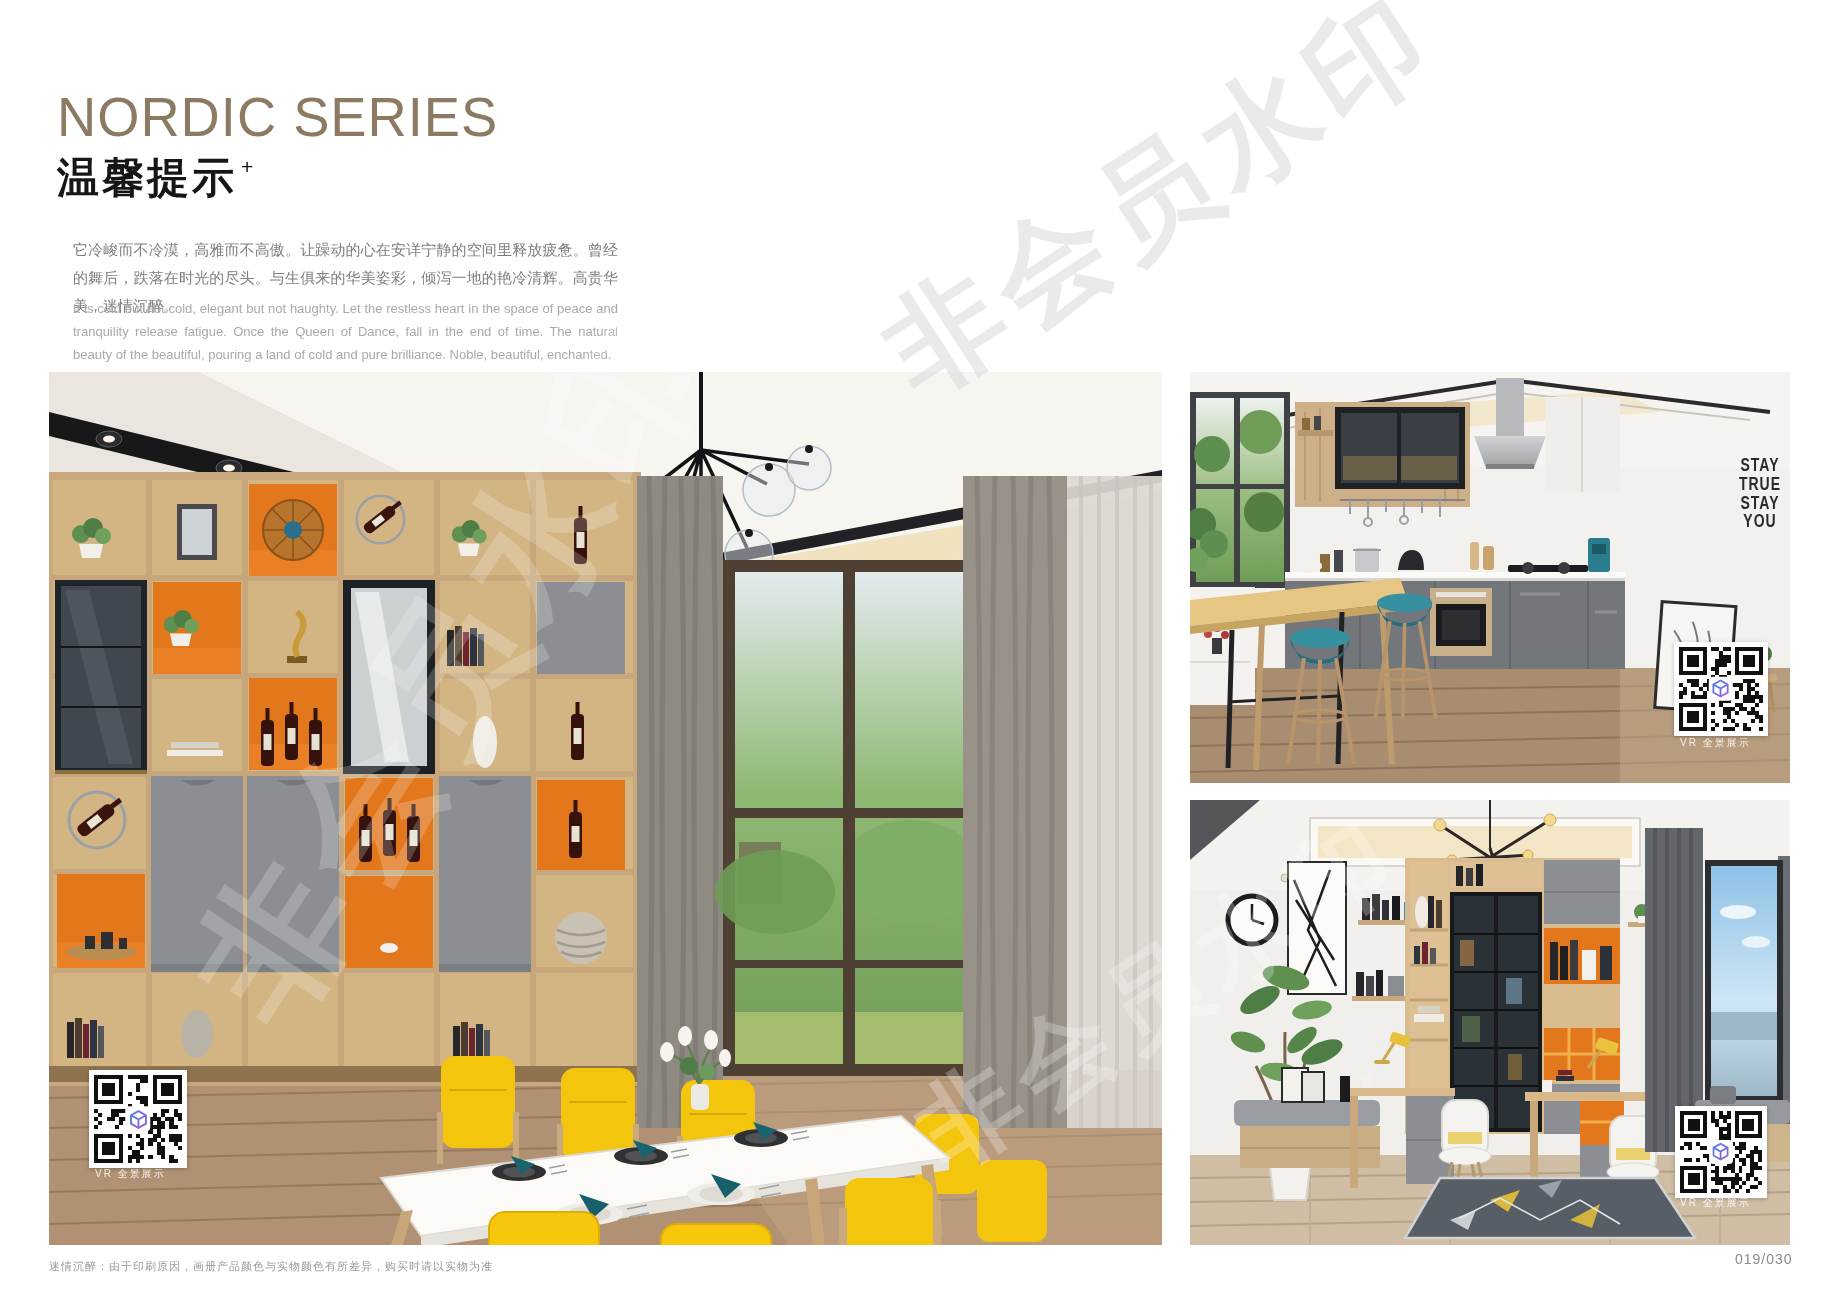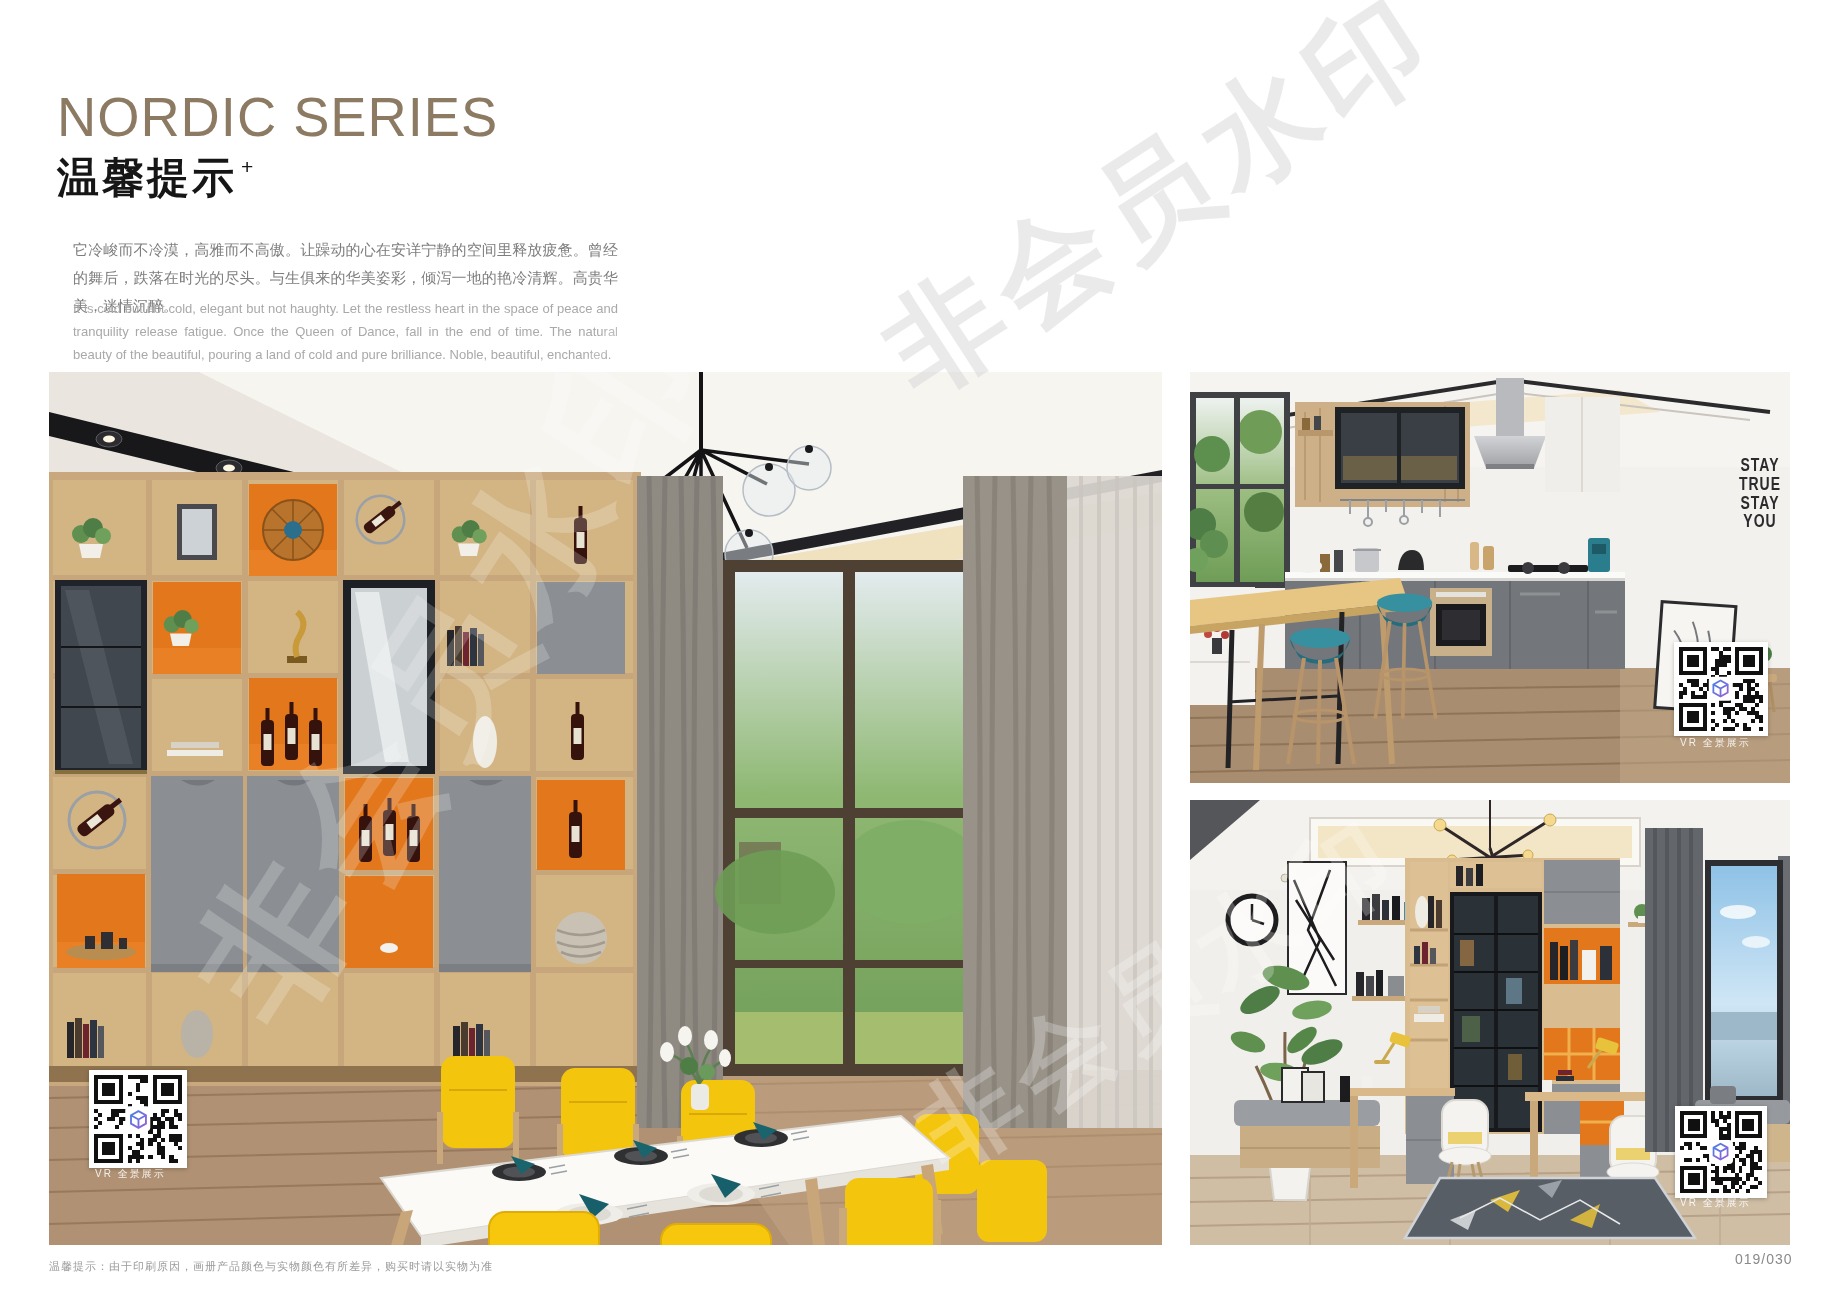--- a/index.html
+++ b/index.html
@@ -1353,14 +1353,14 @@
         </svg>
     </div>
   </div>
   <div class="vr-label" style="left:490px;top:396px;">VR 全景展示</div>
 </div>
 
 <div class="wm wm1">非会员水印</div>
 <div class="wm wm2">非会员水印</div>
 <div class="wm wm3">非会员水印</div>
 
-<div class="abs footer-note">温馨提示：由于印刷原因，画册产品颜色与实物颜色有所差异，购买时请以实物为准</div>
+<div class="abs footer-note">迷情沉醉：由于印刷原因，画册产品颜色与实物颜色有所差异，购买时请以实物为准</div>
 <div class="abs page-num">019/030</div>
 
 </body></html>

